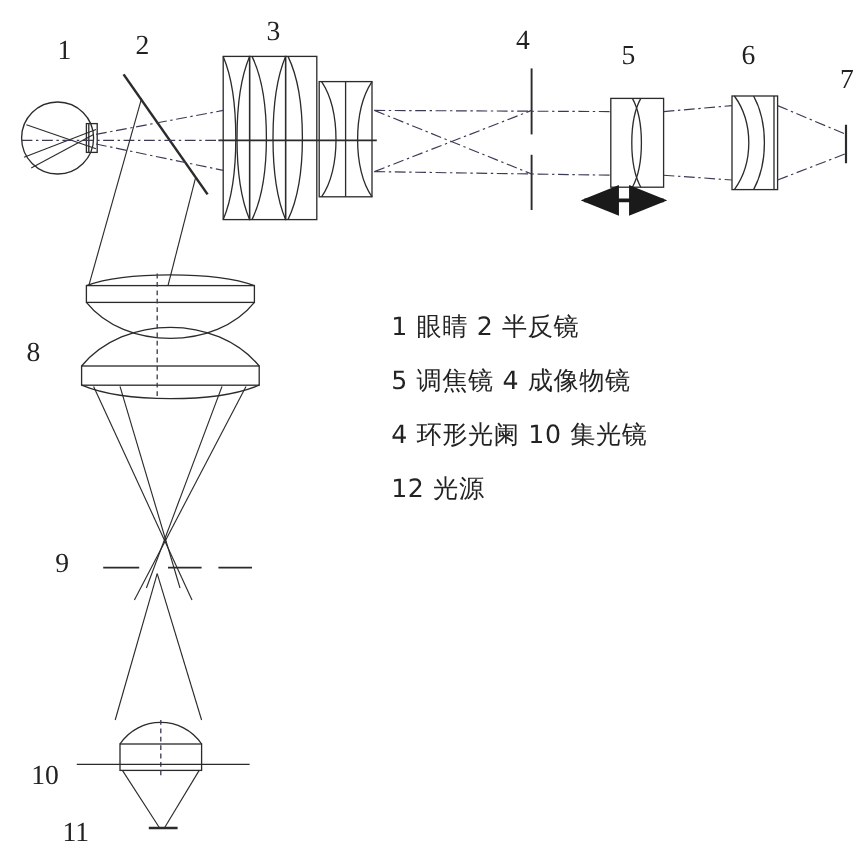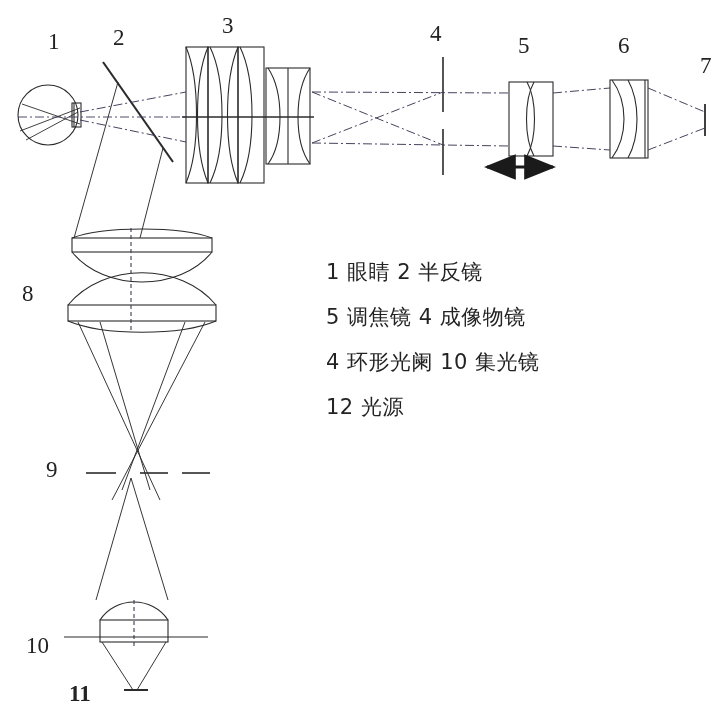--- a/index.html
+++ b/index.html
@@ -199,21 +199,21 @@
   <div class="num-label" style="left:48px;top:30px;">1</div>
   <div class="num-label" style="left:113px;top:26px;">2</div>
   <div class="num-label" style="left:222px;top:14px;">3</div>
   <div class="num-label" style="left:430px;top:22px;">4</div>
   <div class="num-label" style="left:518px;top:34px;">5</div>
   <div class="num-label" style="left:618px;top:34px;">6</div>
   <div class="num-label" style="left:700px;top:54px;">7</div>
   <div class="num-label" style="left:22px;top:282px;">8</div>
   <div class="num-label" style="left:46px;top:458px;">9</div>
   <div class="num-label" style="left:26px;top:604px;margin-top:30px;">10</div>
-  <div class="num-label" style="left:69px;top:682px;font-weight:bold;">11</div>
+  <div class="num-label" style="left:52px;top:682px;">11</div>
 
   <div id="legend">
     <div class="legend-line">1 眼睛   2 半反镜</div>
     <div class="legend-line">5 调焦镜   4 成像物镜</div>
     <div class="legend-line">4 环形光阑   10 集光镜</div>
     <div class="legend-line">12 光源</div>
   </div>
 
 </div>
 

